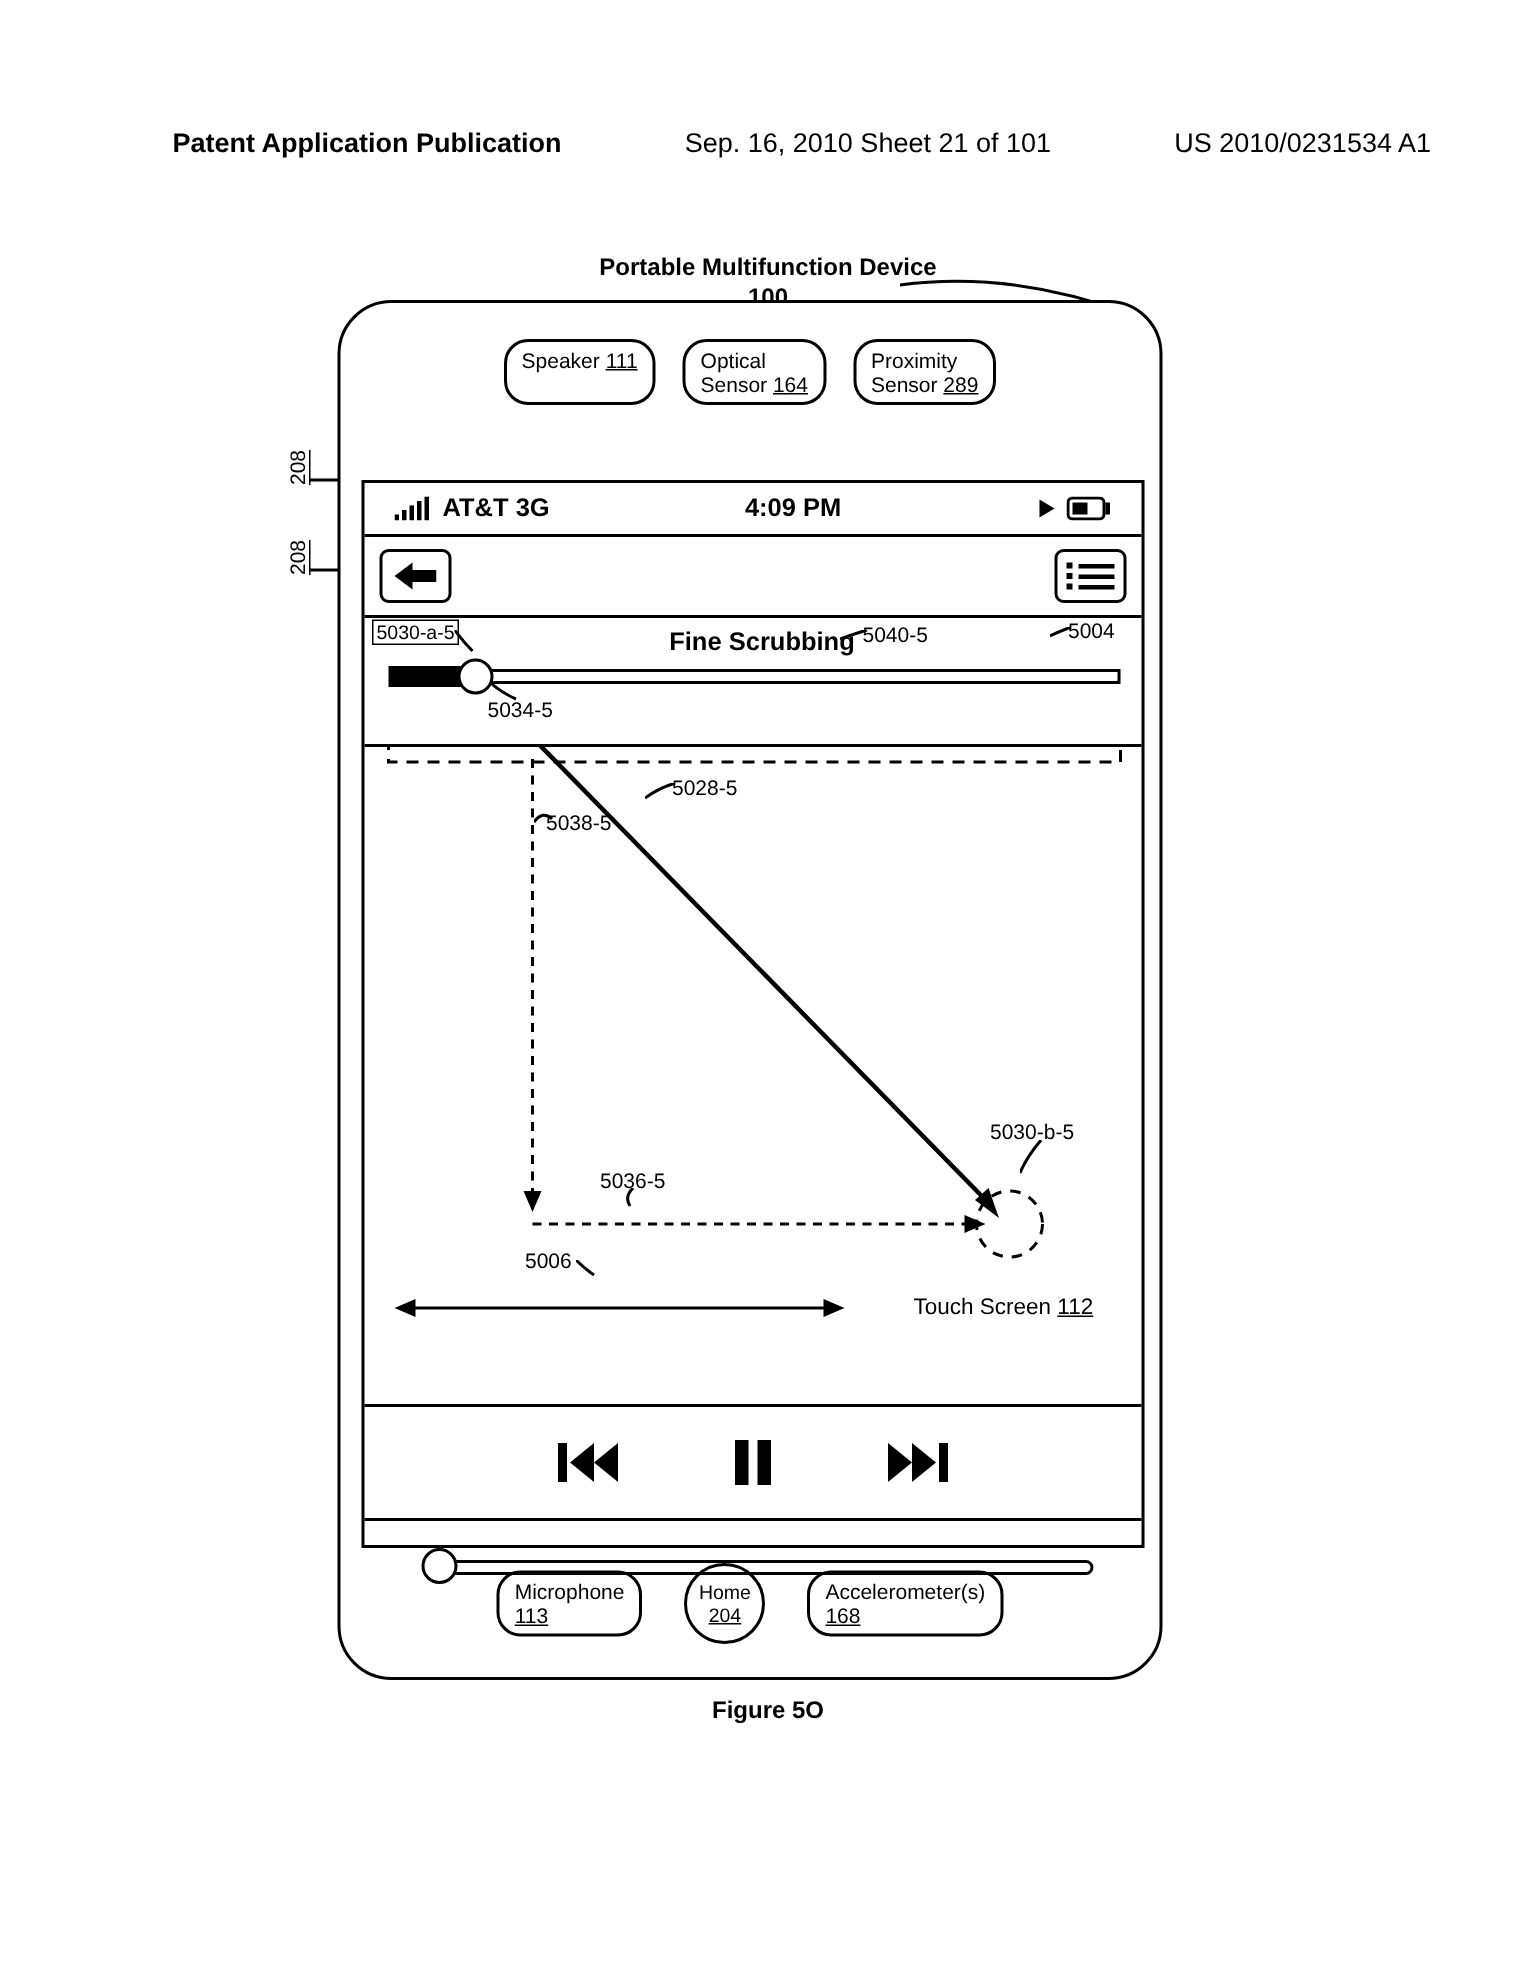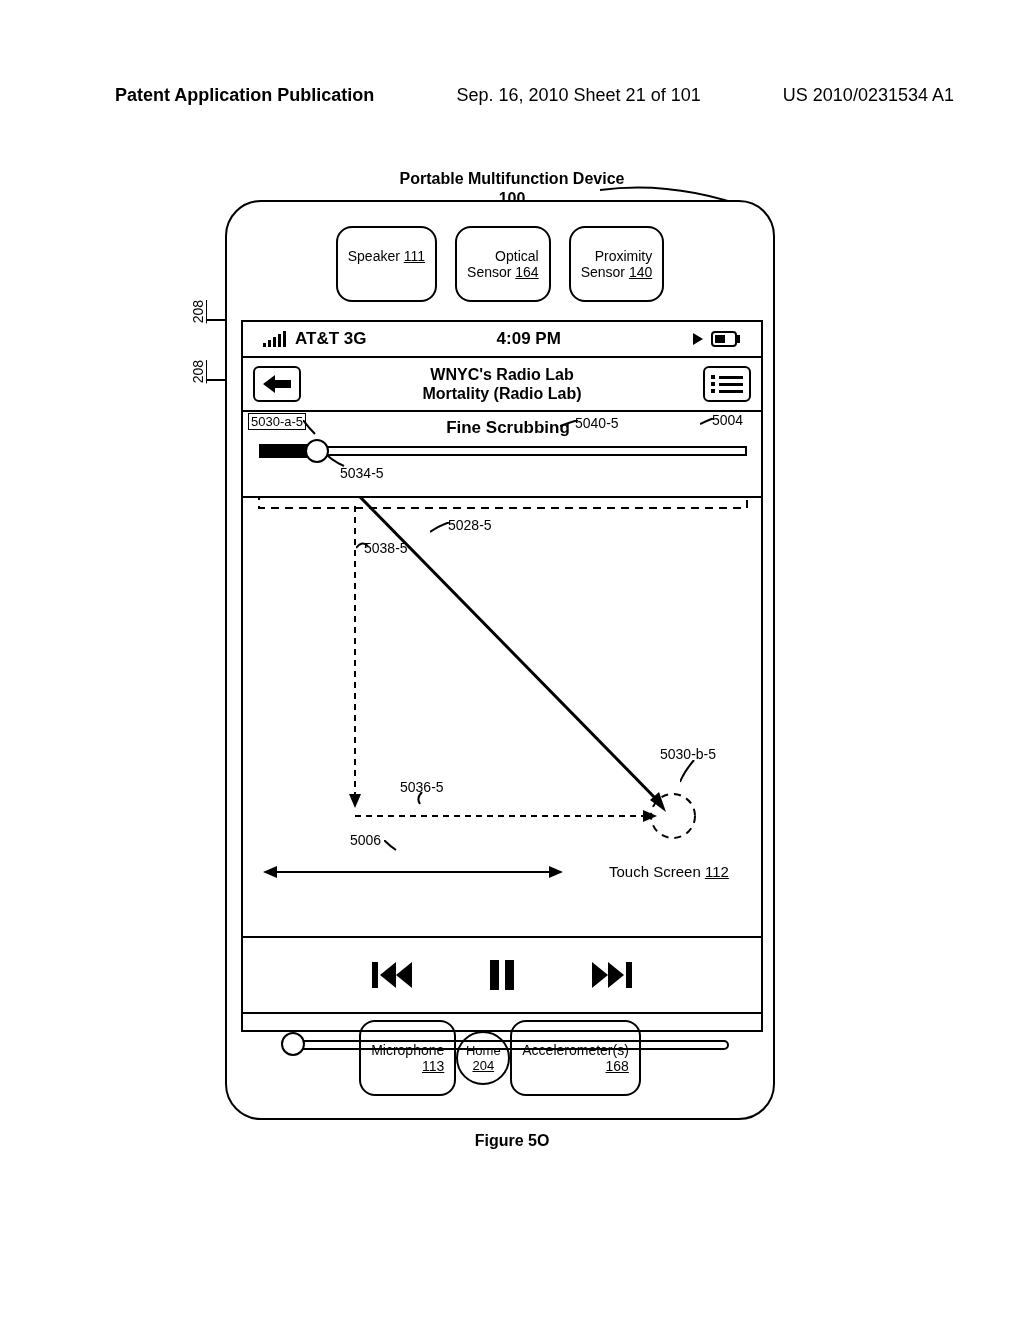--- a/index.html
+++ b/index.html
@@ -57,22 +57,22 @@
     top: 24px;
     left: 0;
     width: 100%;
     display: flex;
     justify-content: center;
     gap: 18px;
   }
   .sensor {
     border: 2px solid #000;
     border-radius: 16px;
-    padding: 20px 10px;
-    text-align: right;
+    padding: 4px 10px;
+    text-align: left;
     font-size: 14px;
     line-height: 1.15;
   }
   .sensor .u { text-decoration: underline; }
   
   .screen {
     position: absolute;
     left: 14px;
     top: 118px;
     width: 522px;
@@ -199,21 +199,21 @@
     background: #fff;
   }
   
   .bottom-row {
     position: absolute;
     bottom: 22px;
     left: 0;
     width: 100%;
     display: flex;
     justify-content: center;
-    gap: 0;
+    gap: 28px;
     align-items: center;
   }
   .home-btn {
     width: 54px; height: 54px;
     border: 2px solid #000;
     border-radius: 50%;
     display: flex; flex-direction: column; align-items: center; justify-content: center;
     font-size: 13px;
   }
   
@@ -294,21 +294,21 @@
     <div class="sensor">
       <span>Speaker</span>
       <span class="u">111</span>
     </div>
     <div class="sensor">
       <div><span>Optical</span></div>
       <div><span>Sensor</span> <span class="u">164</span></div>
     </div>
     <div class="sensor">
       <div><span>Proximity</span></div>
-      <div><span>Sensor</span> <span class="u">140</span></div>
+      <div><span>Sensor</span> <span class="u">289</span></div>
     </div>
   </div>
 
   <div class="screen">
     <div class="status-bar">
       <div class="status-left">
         <svg width="26" height="16">
           <rect x="0" y="12" width="3" height="4" fill="#000"></rect>
           <rect x="5" y="9" width="3" height="7" fill="#000"></rect>
           <rect x="10" y="6" width="3" height="10" fill="#000"></rect>
@@ -329,24 +329,20 @@
         </svg>
       </div>
     </div>
 
     <div class="nav-bar">
       <div class="nav-back">
         <svg width="28" height="18">
           <polygon points="0,9 12,0 12,5 28,5 28,13 12,13 12,18" fill="#000"></polygon>
         </svg>
       </div>
-      <div class="nav-title">
-        <div>WNYC's Radio Lab</div>
-        <div>Mortality (Radio Lab)</div>
-      </div>
       <div class="nav-list">
         <div class="row">
             <div class="dot"></div>
             <div class="bar"></div>
           </div>
         <div class="row">
             <div class="dot"></div>
             <div class="bar"></div>
           </div>
         <div class="row">
@@ -429,21 +425,21 @@
       <div class="u">168</div>
     </div>
   </div>
 </div>
 
 <div class="ref-label" style="left:248px;top:413px;border:1px solid #000;padding:0 2px;font-size:13px;">5030-a-5</div>
 <svg style="position:absolute;left:303px;top:420px;" width="14" height="16">
     <path d="M0 0 Q6 8 12 14" stroke="#000" stroke-width="2" fill="none"></path>
   </svg>
 
-<div class="ref-label" style="left:340px;top:465px;">5034-5</div>
+<div class="ref-label" style="left:325px;top:465px;">5034-5</div>
 <svg style="position:absolute;left:320px;top:448px;" width="26" height="22">
     <path d="M0 0 Q10 12 24 18" stroke="#000" stroke-width="2" fill="none"></path>
   </svg>
 
 <div class="ref-label" style="left:575px;top:415px;">5040-5</div>
 <svg style="position:absolute;left:560px;top:420px;" width="20" height="10">
     <path d="M18 0 Q8 3 0 6" stroke="#000" stroke-width="2" fill="none"></path>
   </svg>
 
 <div class="ref-label" style="left:712px;top:412px;">5004</div>

